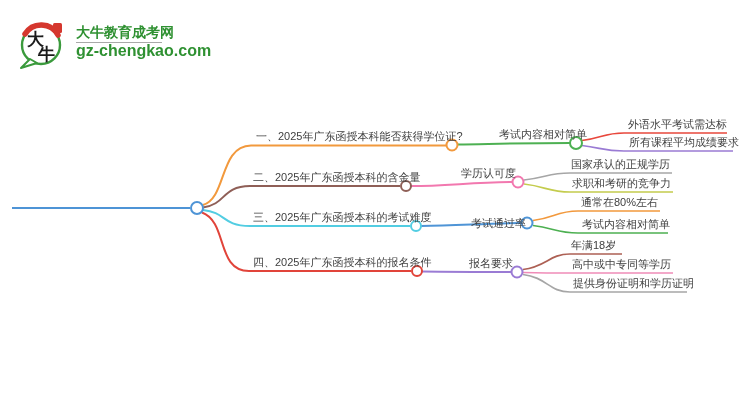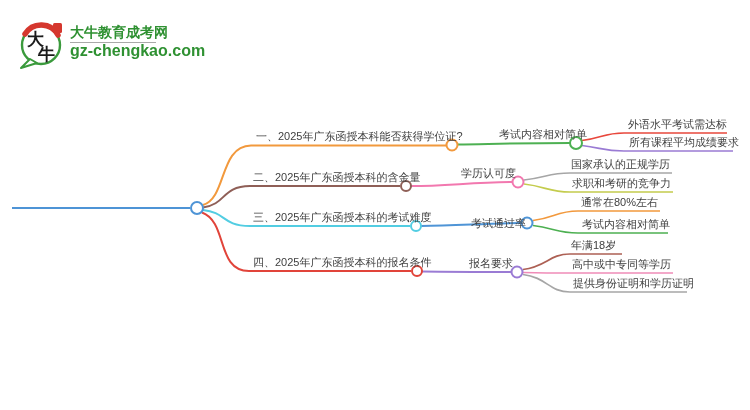--- a/index.html
+++ b/index.html
@@ -5,21 +5,21 @@
   * { margin:0; padding:0; box-sizing:border-box; }
   html,body { background:#fff; }
   body { font-family:"Liberation Sans","DejaVu Sans",sans-serif; }
   #canvas {
     position:relative; width:750px; height:410px; background:#ffffff;
     overflow:hidden; margin:0 auto;
   }
   
   #logo { position:absolute; left:16px; top:12px; display:flex; }
   #logo-icon { width:54px; height:58px; }
-  #logo-text { margin-left:0; padding-top:12px; }
+  #logo-text { margin-left:6px; padding-top:12px; }
   .site-name {
     font-size:14px; font-weight:bold; color:#2f9132; letter-spacing:0px;
     line-height:16px; white-space:nowrap;
   }
   .site-divider { width:86px; height:1px; background:#a9a9a9; margin:2px 0 1px 0; }
   .site-domain {
     font-size:16px; font-weight:bold; color:#2f9132; letter-spacing:0px;
     line-height:13px; white-space:nowrap;
   }
   

